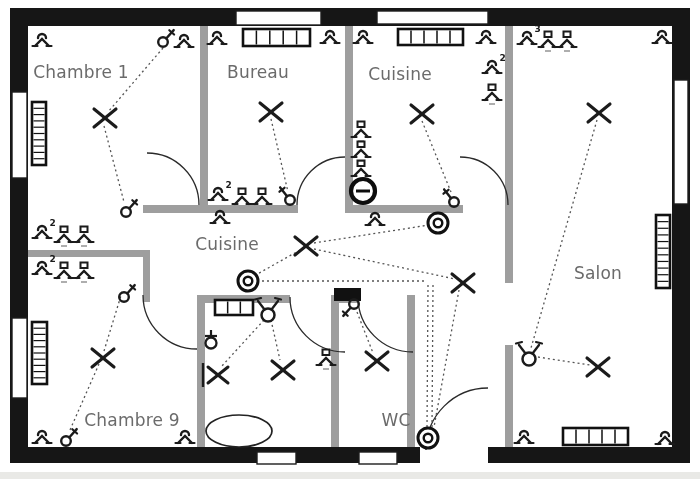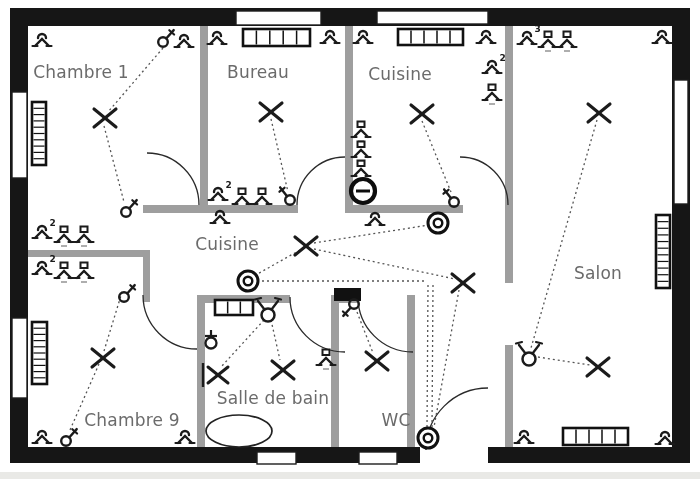--- a/index.html
+++ b/index.html
@@ -434,17 +434,16 @@
         <circle cx="0" cy="0" r="4.3" fill="none" stroke="#111" stroke-width="2.4"></circle>
       </g>
     </svg>
 
   <span class="room-label" style="left: 81px; top: 72px;">Chambre 1</span>
   <span class="room-label" style="left: 258px; top: 72px;">Bureau</span>
   <span class="room-label" style="left: 400px; top: 74px;">Cuisine</span>
   <span class="room-label" style="left: 598px; top: 273px;">Salon</span>
   <span class="room-label" style="left: 227px; top: 244px;">Cuisine</span>
   <span class="room-label" style="left: 132px; top: 420px;">Chambre 9</span>
-  <span class="room-label" style="left: 273px; top: 398px;">Salle de bain</span>
   <span class="room-label" style="left: 396px; top: 420px;">WC</span>
 
   <div class="page-edge"></div>
 </div>
 
 </body></html>

